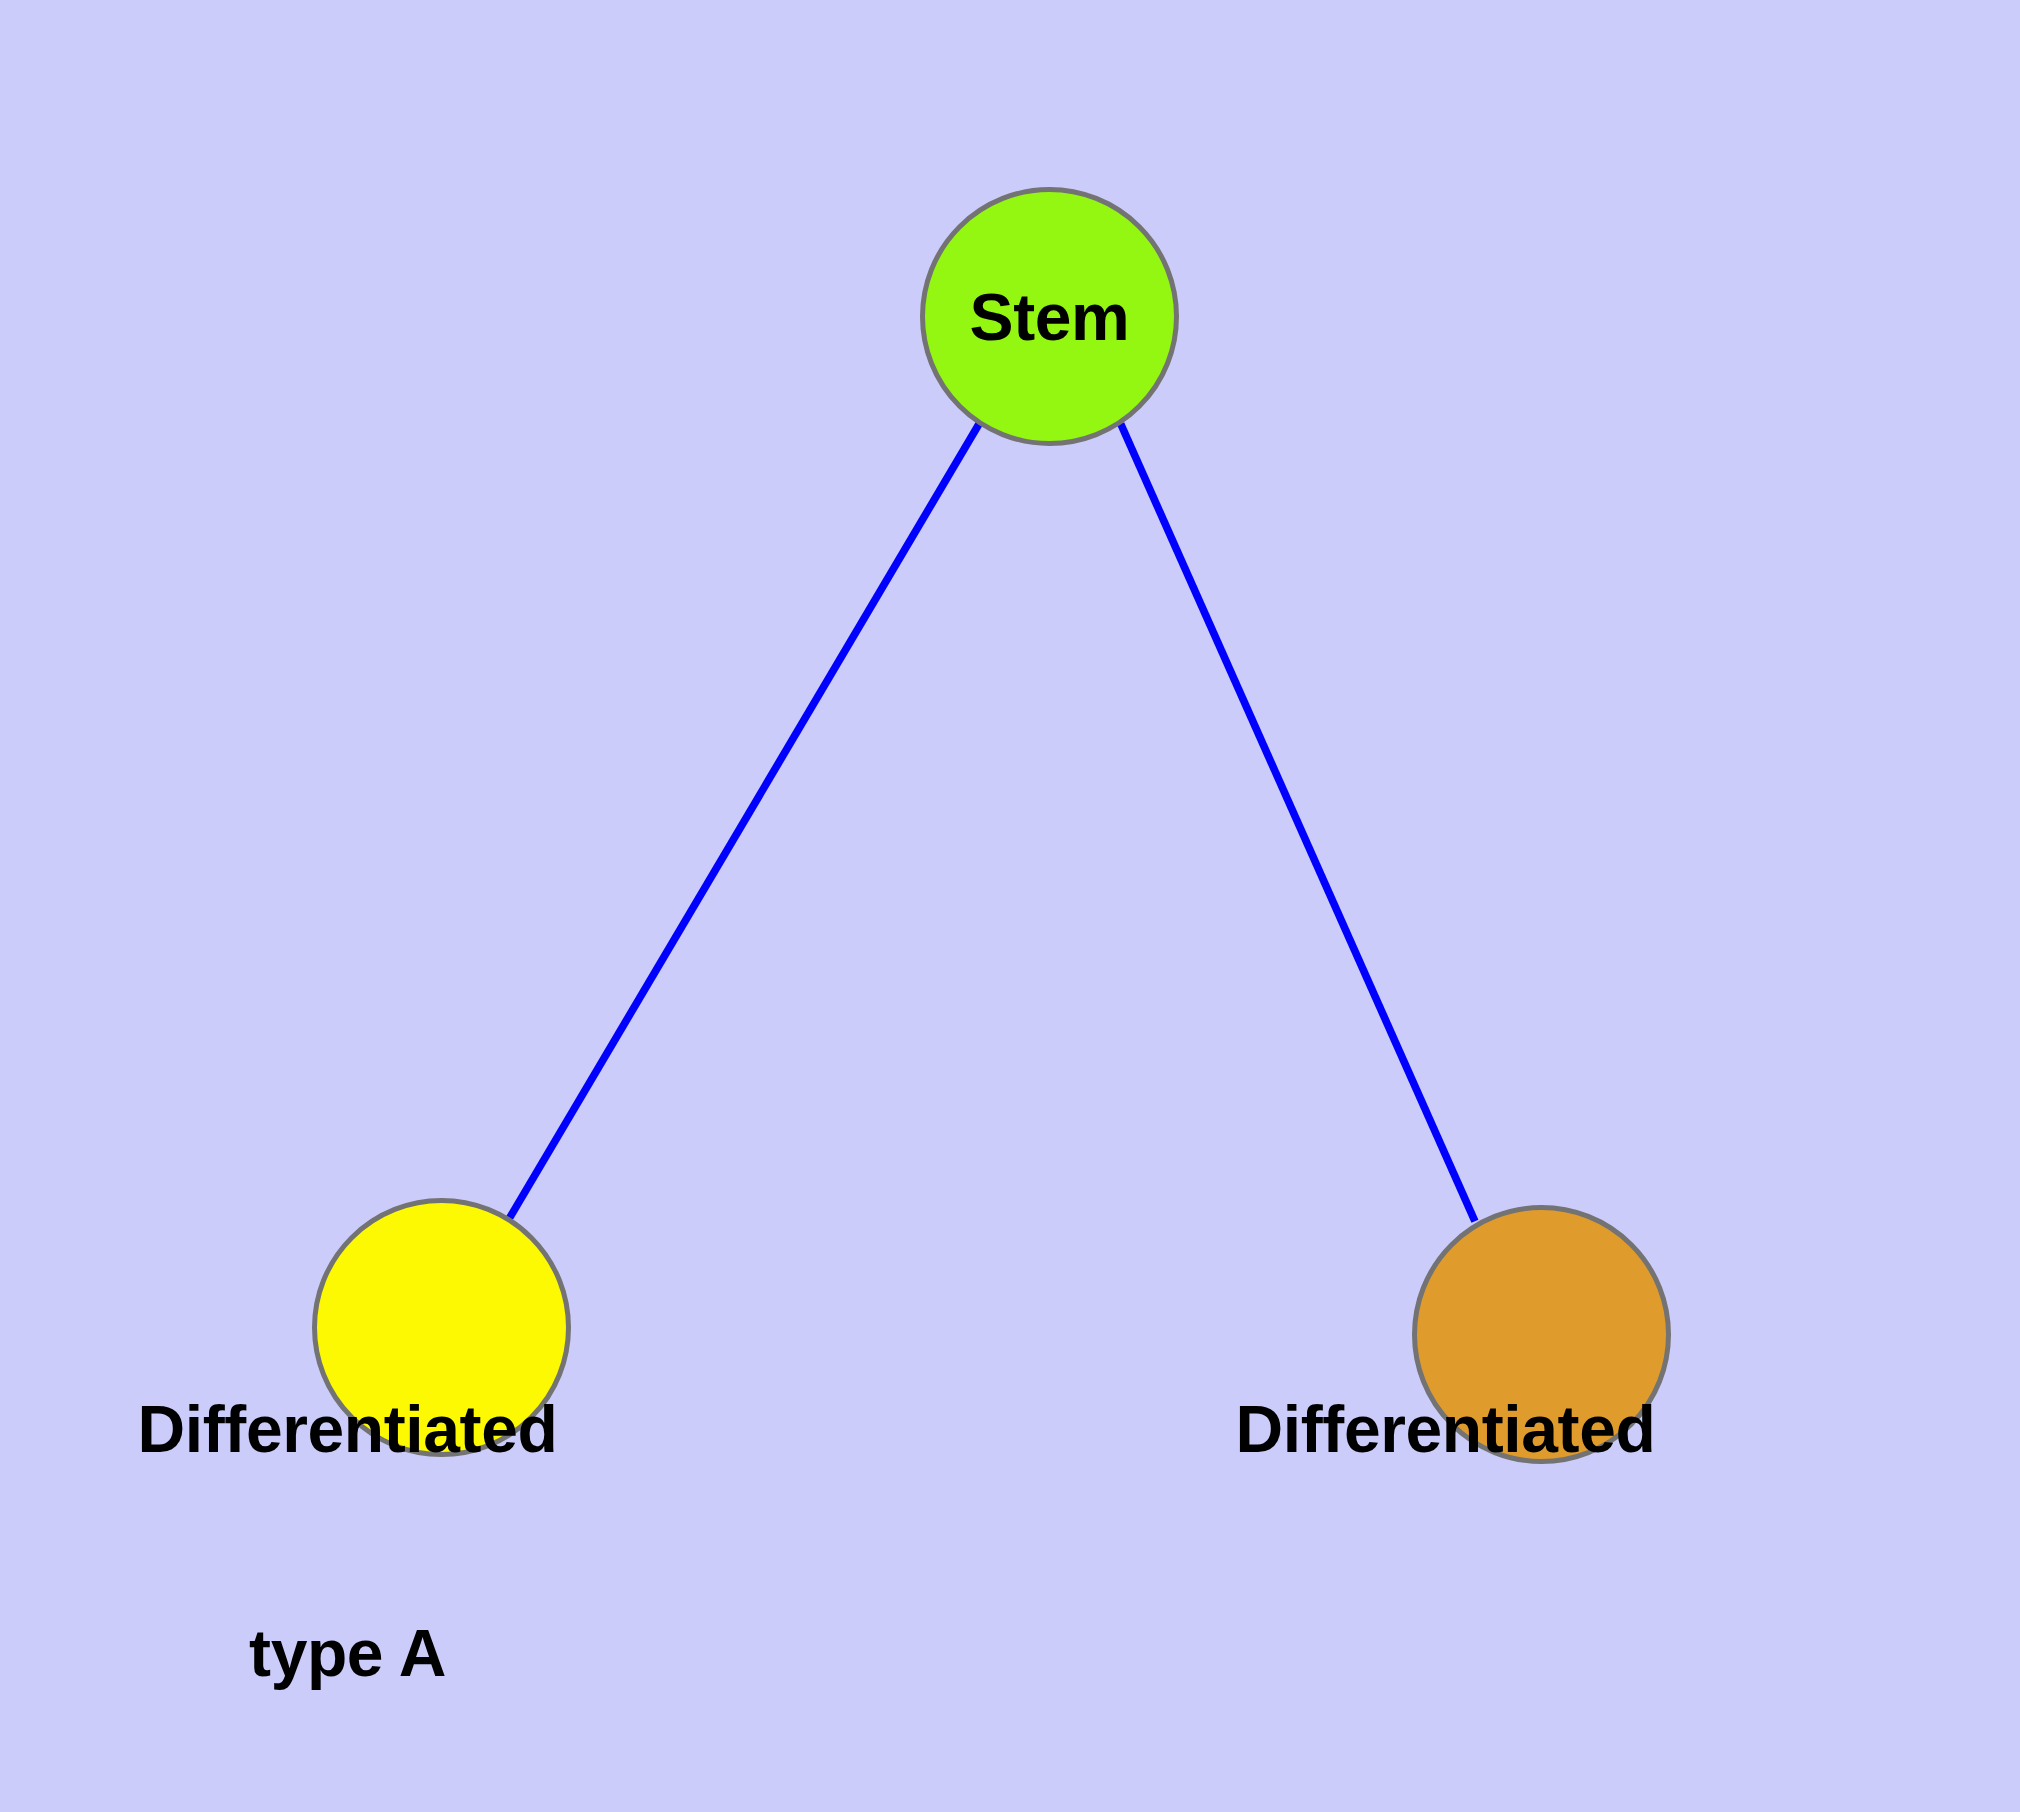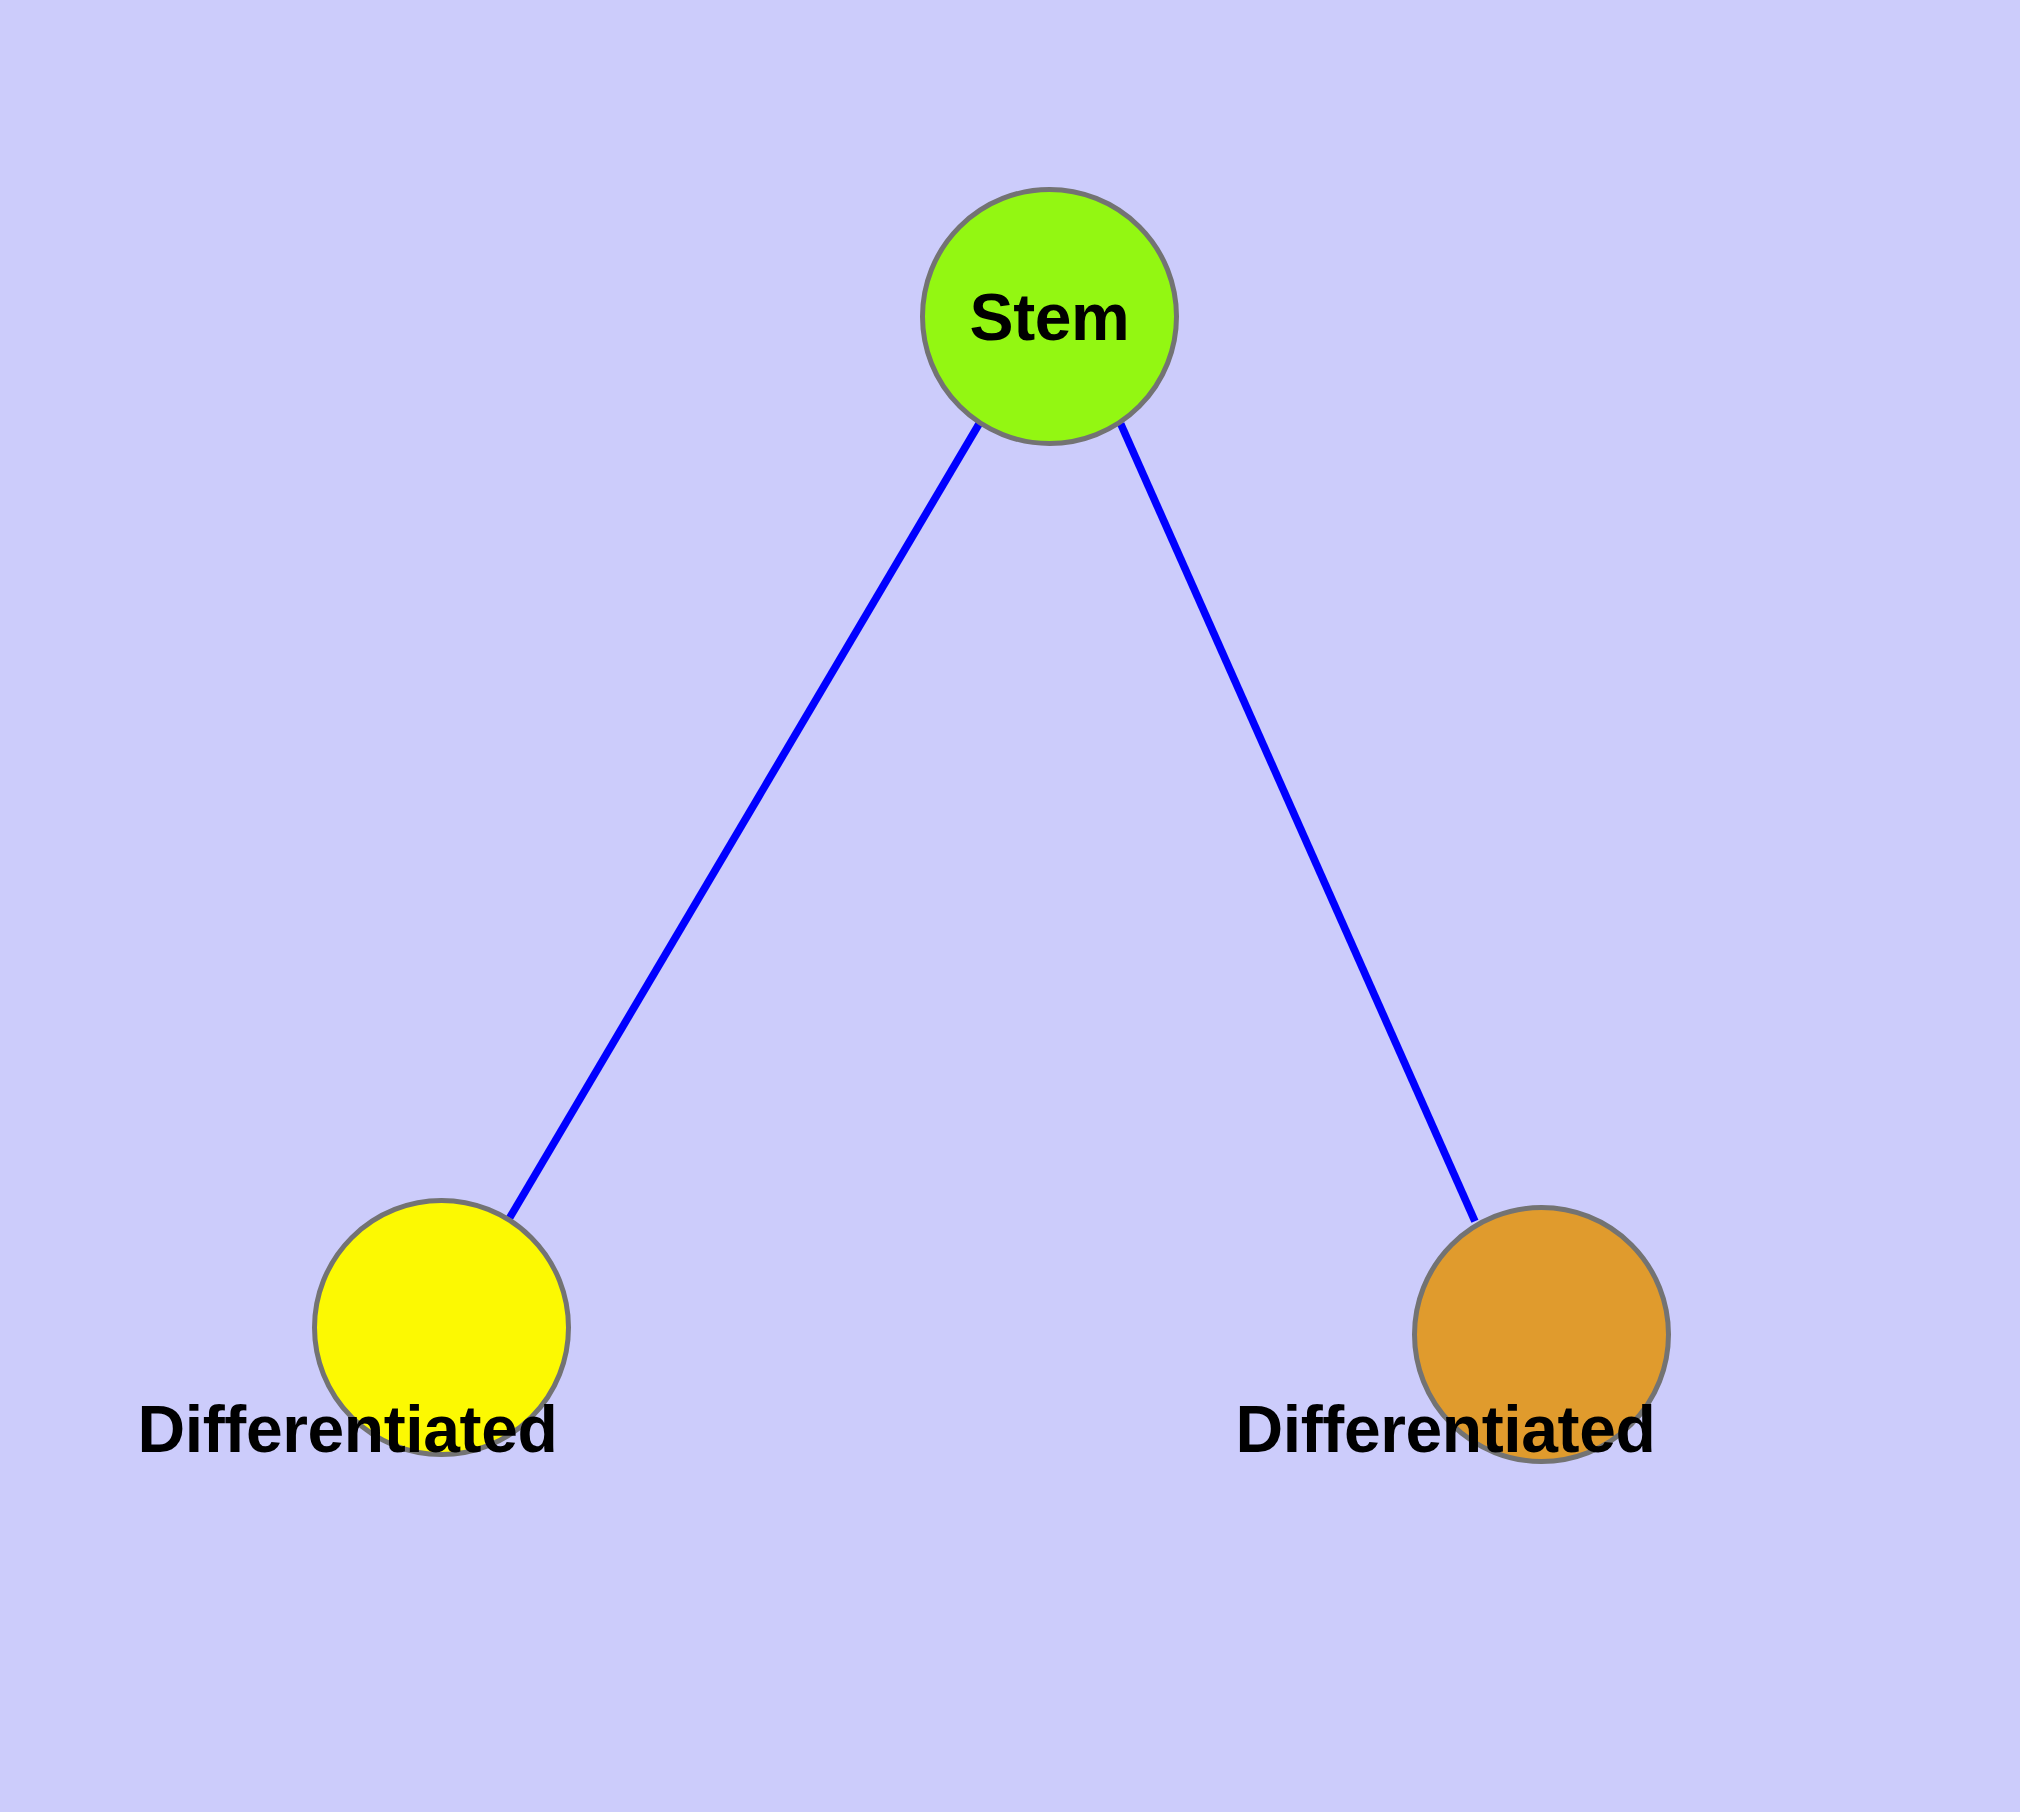--- a/index.html
+++ b/index.html
@@ -93,20 +93,21 @@
   </svg>
 
   <div id="node-stem" class="graph-node"></div>
   <div id="node-diff-a" class="graph-node"></div>
   <div id="node-diff-b" class="graph-node"></div>
 
   <div id="label-stem" class="node-label">Stem</div>
 
   <div id="label-diff-a" class="node-label">
     <div>Differentiated</div>
+    <div>type A</div>
   </div>
 
   <div id="label-diff-b" class="node-label">
     <div>Differentiated</div>
   </div>
 
 </div>
 
 
 </body></html>

